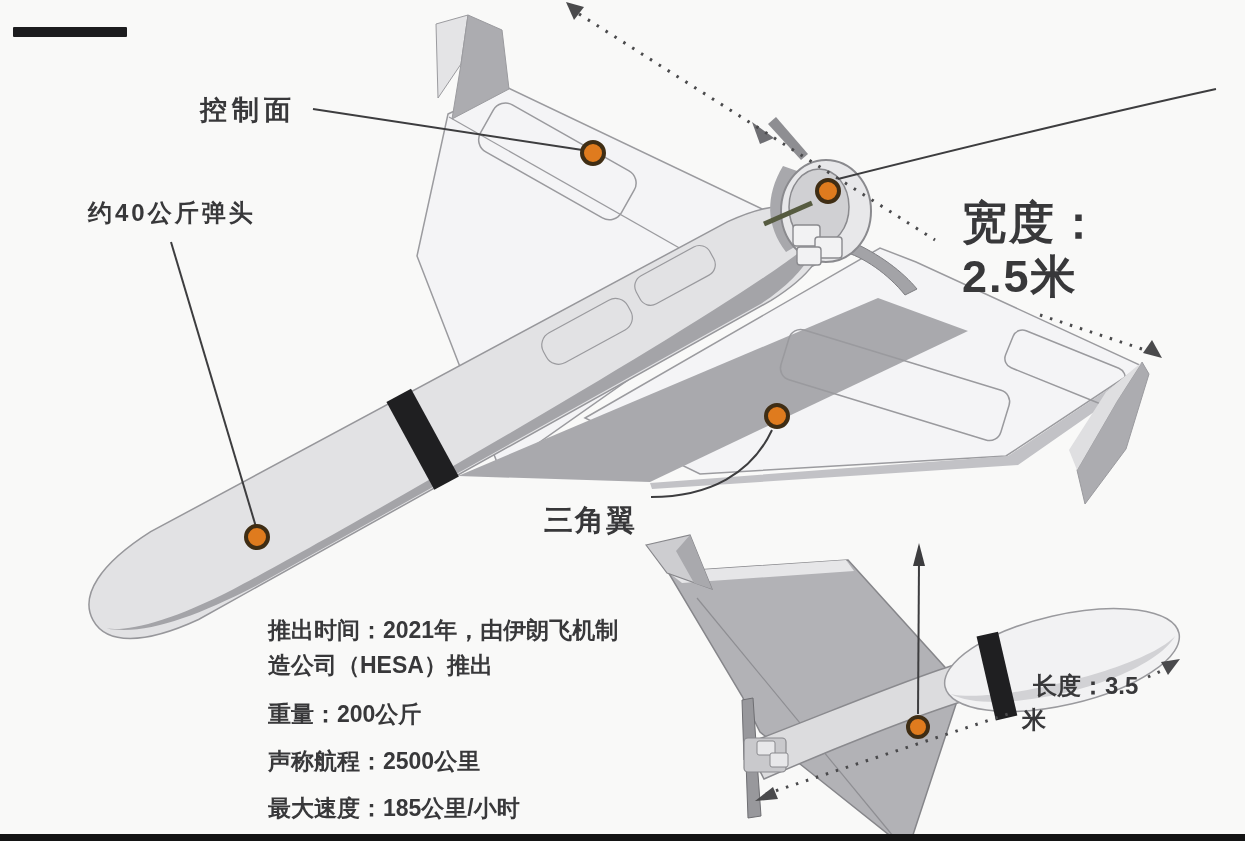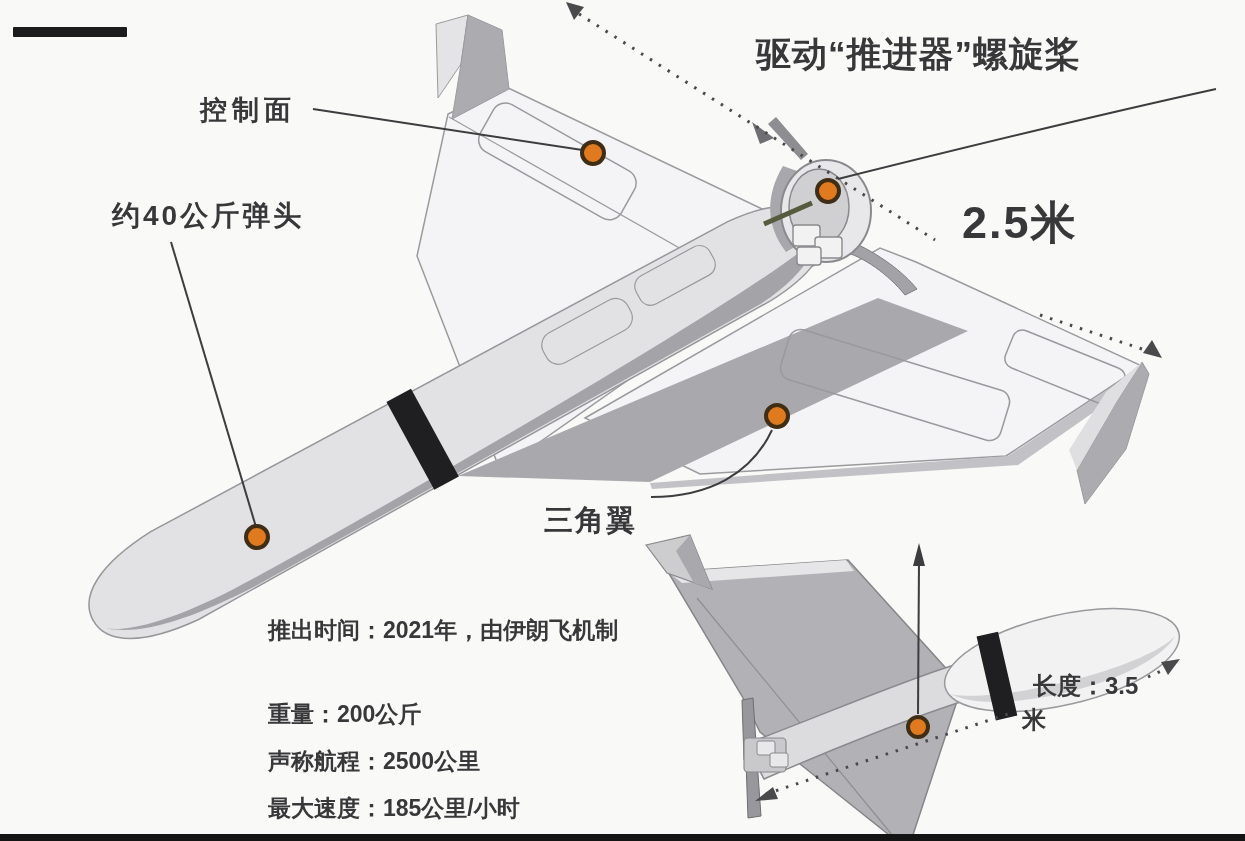--- a/index.html
+++ b/index.html
@@ -7,21 +7,21 @@
     position:relative;width:1245px;height:841px;overflow:hidden;
     background:#f9f9f8;
     font-family:"Liberation Sans","DejaVu Sans",sans-serif;
     color:#38383a;
   }
   #stage .lbl{position:absolute;font-weight:700;white-space:nowrap;}
   .svg-layer{position:absolute;left:0;top:0;}
   .logo-bar{position:absolute;left:13px;top:27px;width:114px;height:10px;background:#1c1c1e;border-radius:1px;}
   .bottom-bar{position:absolute;left:0;top:834px;width:1245px;height:7px;background:#141414;}
   .control-label{left:200px;top:92px;font-size:27px;letter-spacing:5px;text-align:right;}
-  .warhead-label{left:88px;top:197px;font-size:28px;letter-spacing:3px;margin-left:24px;}
+  .warhead-label{left:88px;top:197px;font-size:24px;letter-spacing:3px;}
   .engine-note{left:756px;top:30px;font-size:35px;line-height:1.36;letter-spacing:1px;}
   .width-dim{left:962px;top:196px;font-size:45px;line-height:1.2;letter-spacing:2px;}
   .delta-label{left:544px;top:501px;font-size:29px;letter-spacing:2px;}
   .rocket-label{left:810px;top:501px;font-size:23px;line-height:1.45;letter-spacing:1px;white-space:normal;width:292px;}
   .length-dim{left:1033px;top:670px;font-size:24px;line-height:1.35;}
   .length-dim .l2{position:absolute;left:-11px;top:34px;}
   .specs{left:268px;top:613px;font-size:23px;line-height:1.5;}
   .spec-item{position:absolute;left:0;white-space:nowrap;font-weight:700;}
   .spec-launch{top:0;}
   .spec-weight{top:84px;}
@@ -138,37 +138,38 @@
   </svg>
 
   <div class="logo-bar"></div>
   <div class="bottom-bar"></div>
 
   <div class="lbl control-label">控制面</div>
 
   <div class="lbl warhead-label">约40公斤弹头</div>
 
   <div class="lbl engine-note">
-    <div>驱动“推进器”螺旋桨</div>
   </div>
 
   <div class="lbl width-dim">
+    <div>宽度：</div>
     <div>2.5米</div>
   </div>
 
   <div class="lbl delta-label">三角翼</div>
 
 
   <div class="lbl length-dim">
     <div>长度：3.5</div>
     <div class="l2">米</div>
   </div>
 
   <div class="lbl specs">
     <div class="spec-item spec-launch">
       <div>推出时间：2021年，由伊朗飞机制</div>
+      <div>造公司（HESA）推出</div>
     </div>
     <div class="spec-item spec-weight">重量：200公斤</div>
     <div class="spec-item spec-range">声称航程：2500公里</div>
     <div class="spec-item spec-speed">最大速度：185公里/小时</div>
   </div>
 
 </div>
 
 </body></html>

